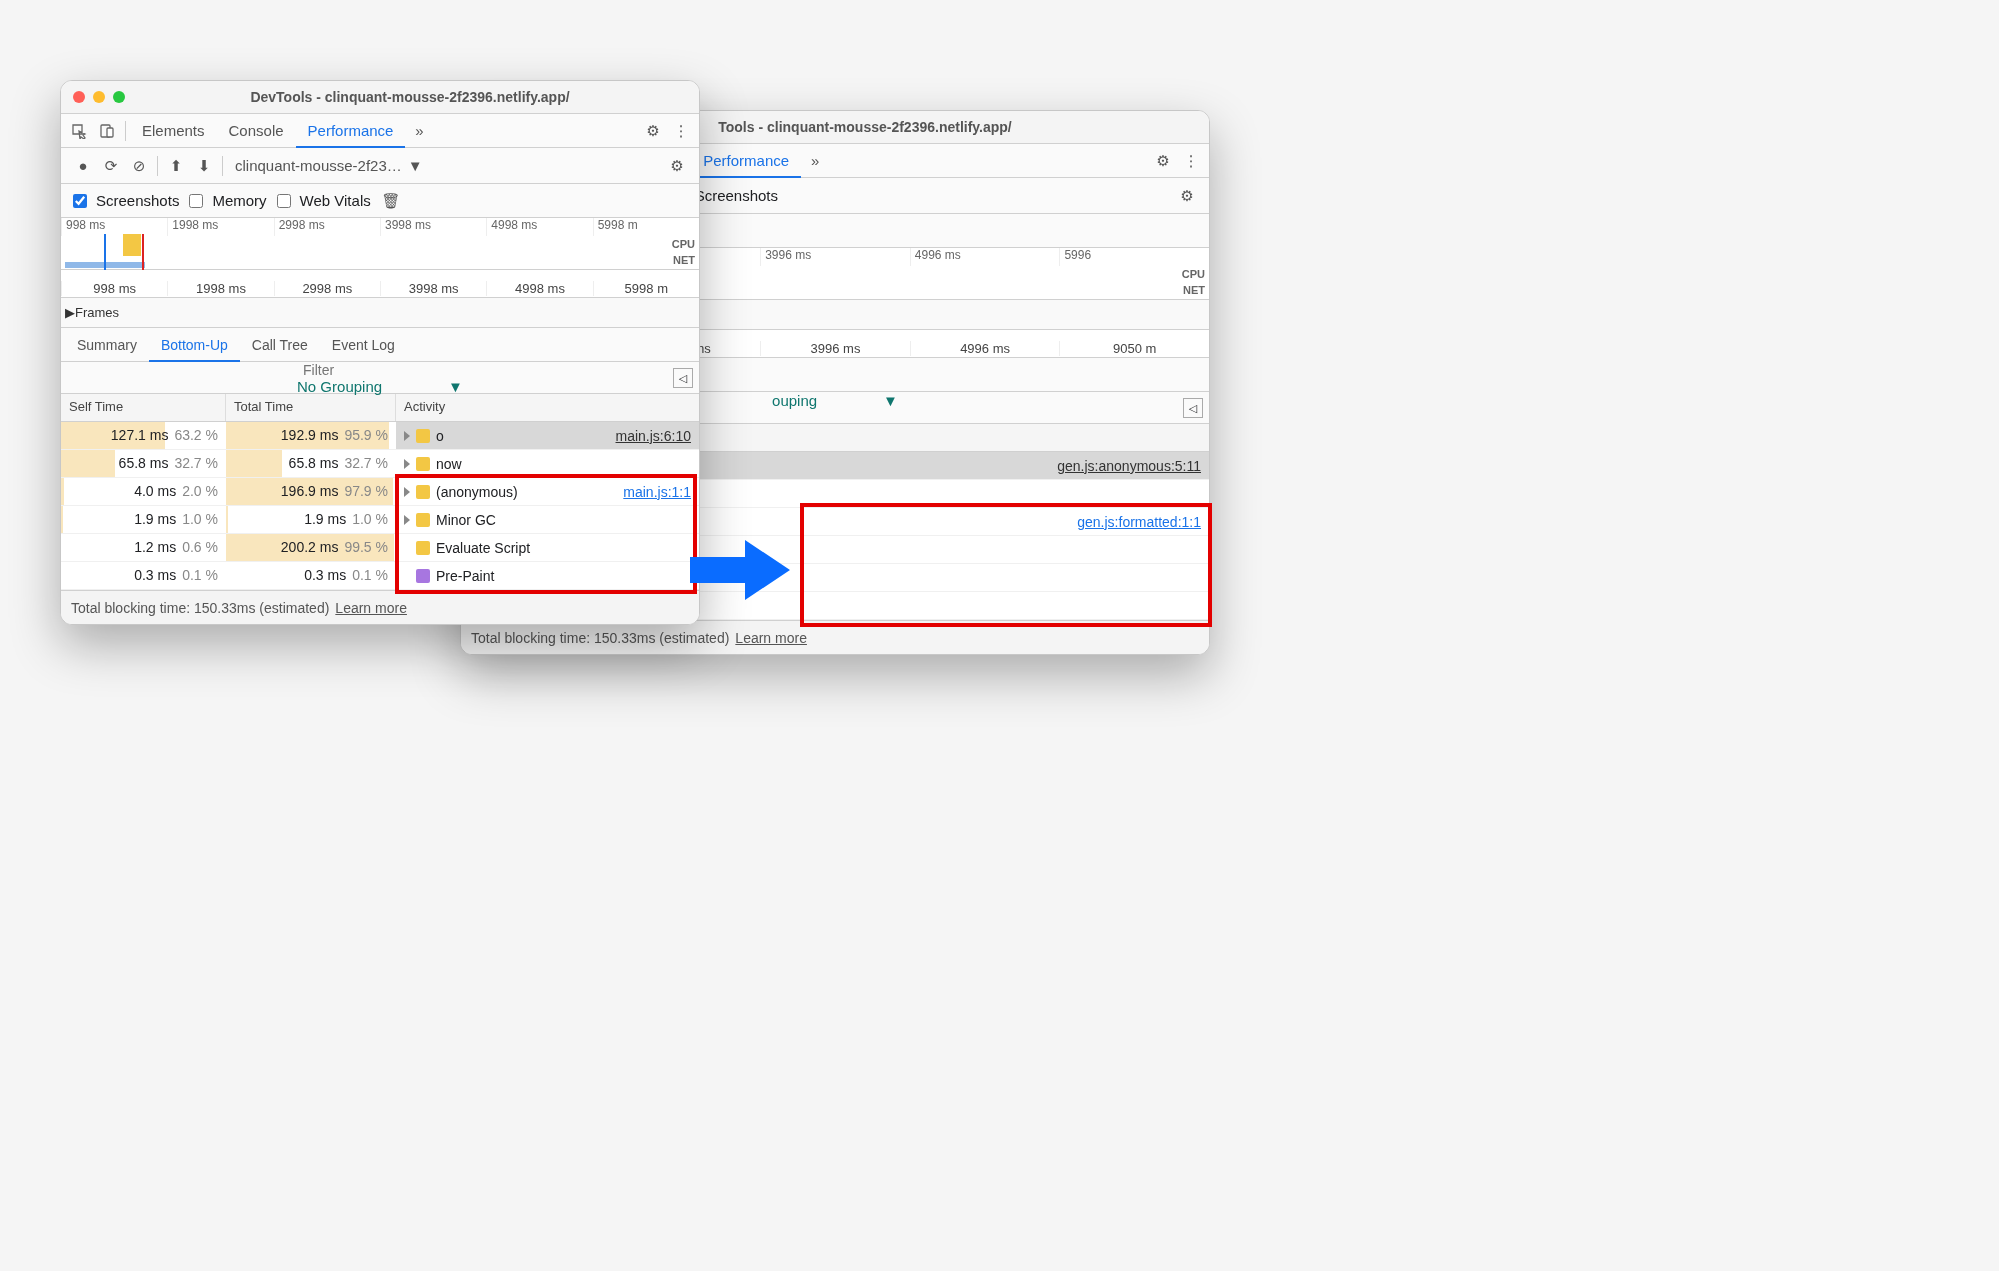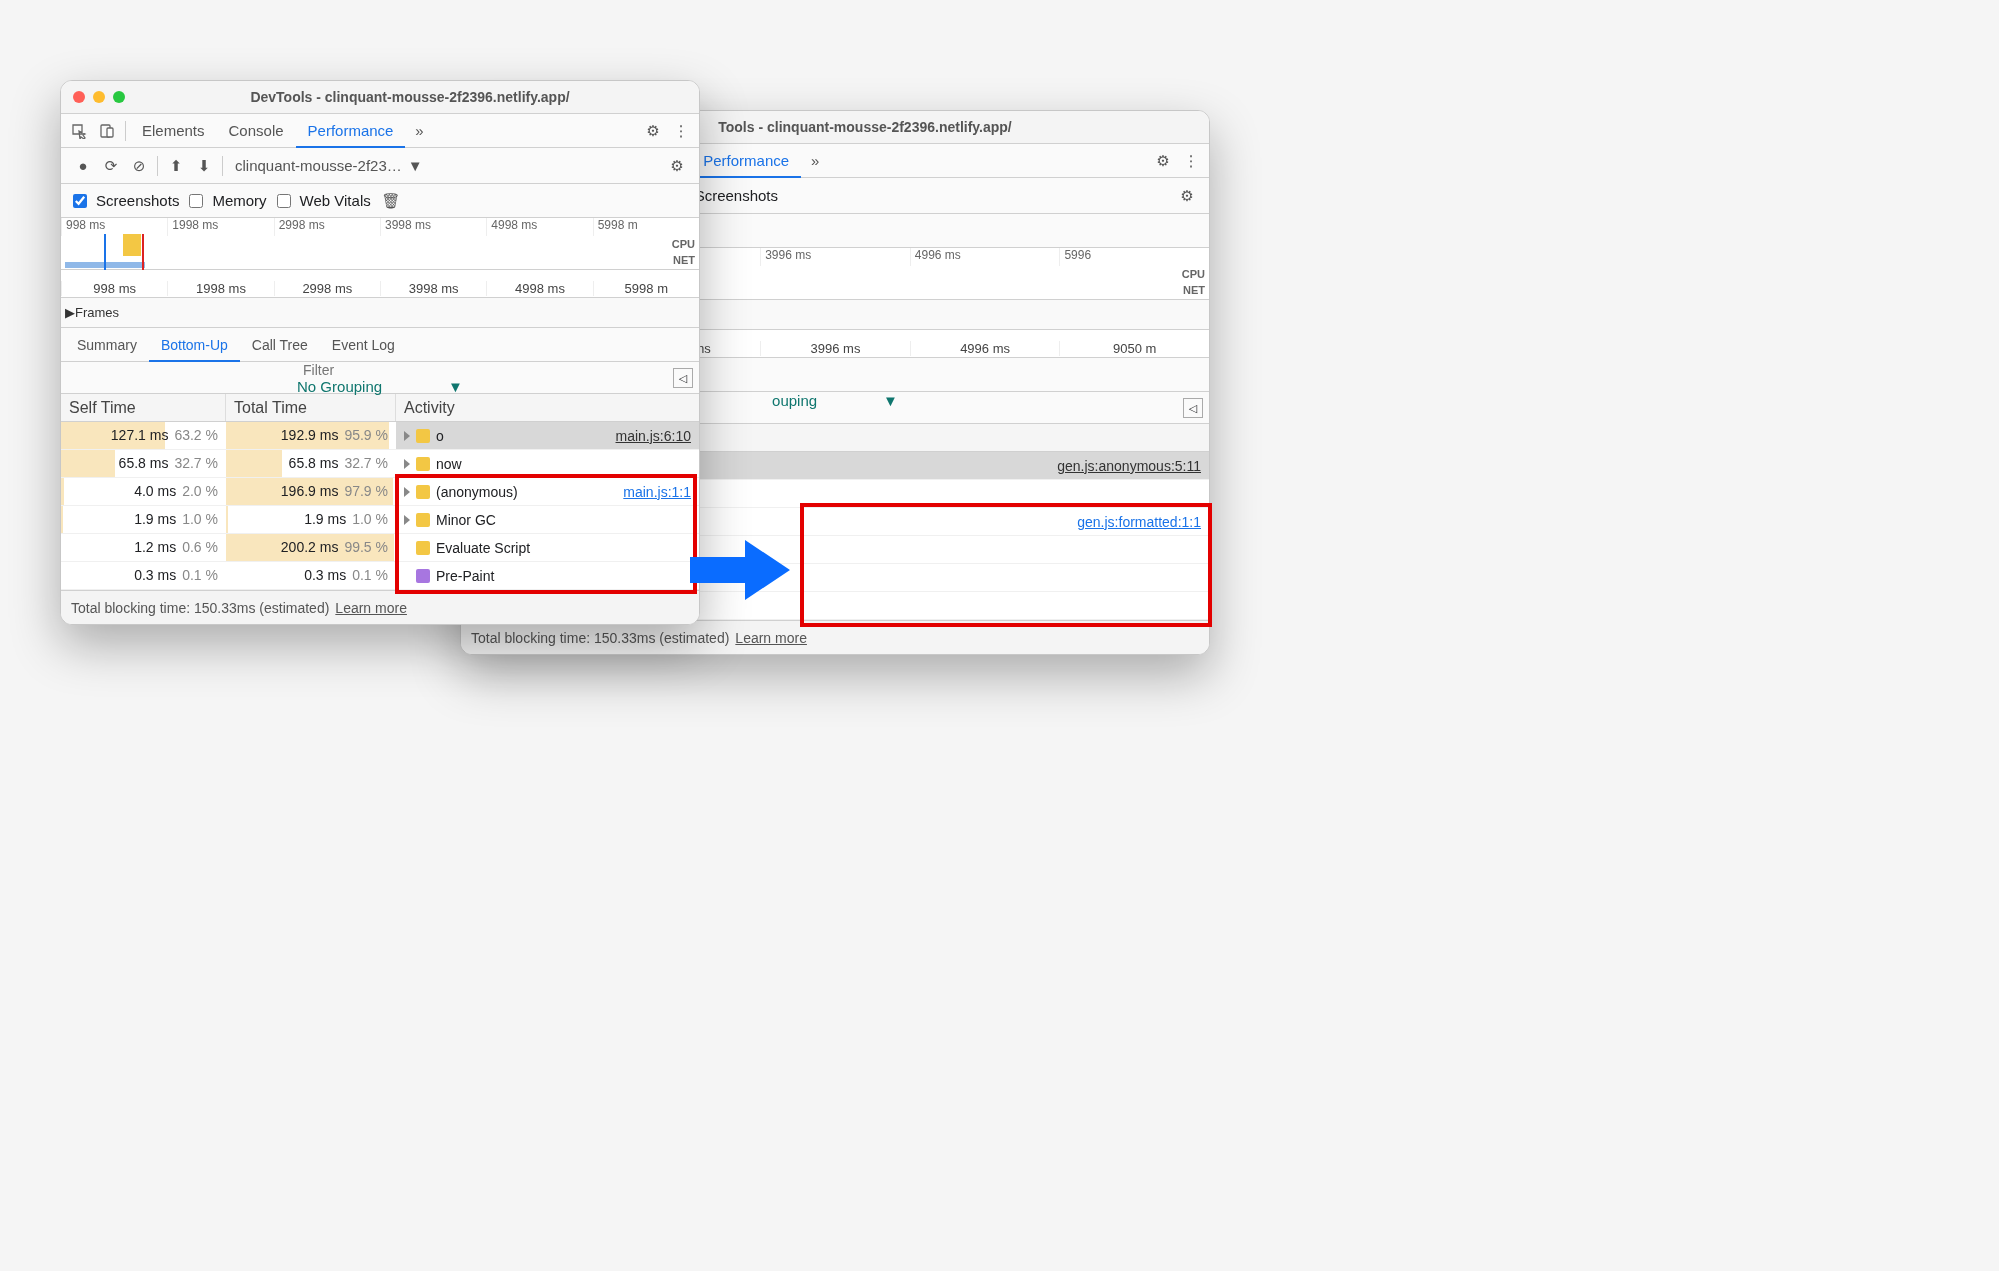--- a/index.html
+++ b/index.html
@@ -61,21 +61,21 @@
   .ruler { height:28px; border-bottom:1px solid #d0d0d0; background:#fff; font-size:13px; color:#444; }
   .ruler .ticks { display:flex; height:28px; align-items:flex-end; padding-bottom:2px;}
   .ruler .ticks div { flex:1; text-align:center; border-left:1px solid #eee; white-space:nowrap;}
   .subtabs { display:flex; height:34px; border-bottom:1px solid #d0d0d0; background:#fafafa; padding:0 4px; }
   .subtabs .tab { font-size:14px; }
   .filterrow { display:flex; align-items:center; height:32px; border-bottom:1px solid #d0d0d0; background:#fafafa; position:relative;flex-direction:column; }
   .filterrow input { border:none; background:transparent; padding:0 8px; height:32px; outline:none; font-size:14px; width:170px }
   .filterrow .grouping { display:flex; align-items:flex-end; color:#0f766e; cursor:pointer; padding:0 8px;gap:16px; }
   .filterrow .drop { margin-left:50px; }
   .filterrow .collapse-btn { position:absolute; right:6px; top:6px; width:20px; height:20px; border:1px solid #aaa; display:flex; align-items:center; justify-content:center; cursor:pointer; font-size:11px; }
-  .headrow { display:flex; height:28px; border-bottom:1px solid #d0d0d0; background:#f5f5f5; font-size:16px; font-weight:500; color:#444; }
+  .headrow { display:flex; height:28px; border-bottom:1px solid #d0d0d0; background:#f5f5f5; font-size:13px; font-weight:500; color:#444; }
   .col-self { width:165px; padding:5px 8px; border-right:1px solid #ddd; }
   .col-total { width:170px; padding:5px 8px; border-right:1px solid #ddd; }
   .col-act { flex:1; padding:5px 8px; }
   .datarows { }
   .datarow { display:flex; height:28px; font-size:14px; align-items:stretch; border-bottom:1px solid #f0f0f0; }
   .datarow.sel .col-act { background:#d8d8d8; }
   .cell-self { width:165px; text-align:right; position:relative; padding:5px 8px; }
   .cell-total { width:170px; text-align:right; position:relative; padding:5px 8px; }
   .pct { color:#888; margin-left:6px; }
   .bar { position:absolute; left:0; top:0; height:100%; background:#f9e6bd; z-index:0; }

